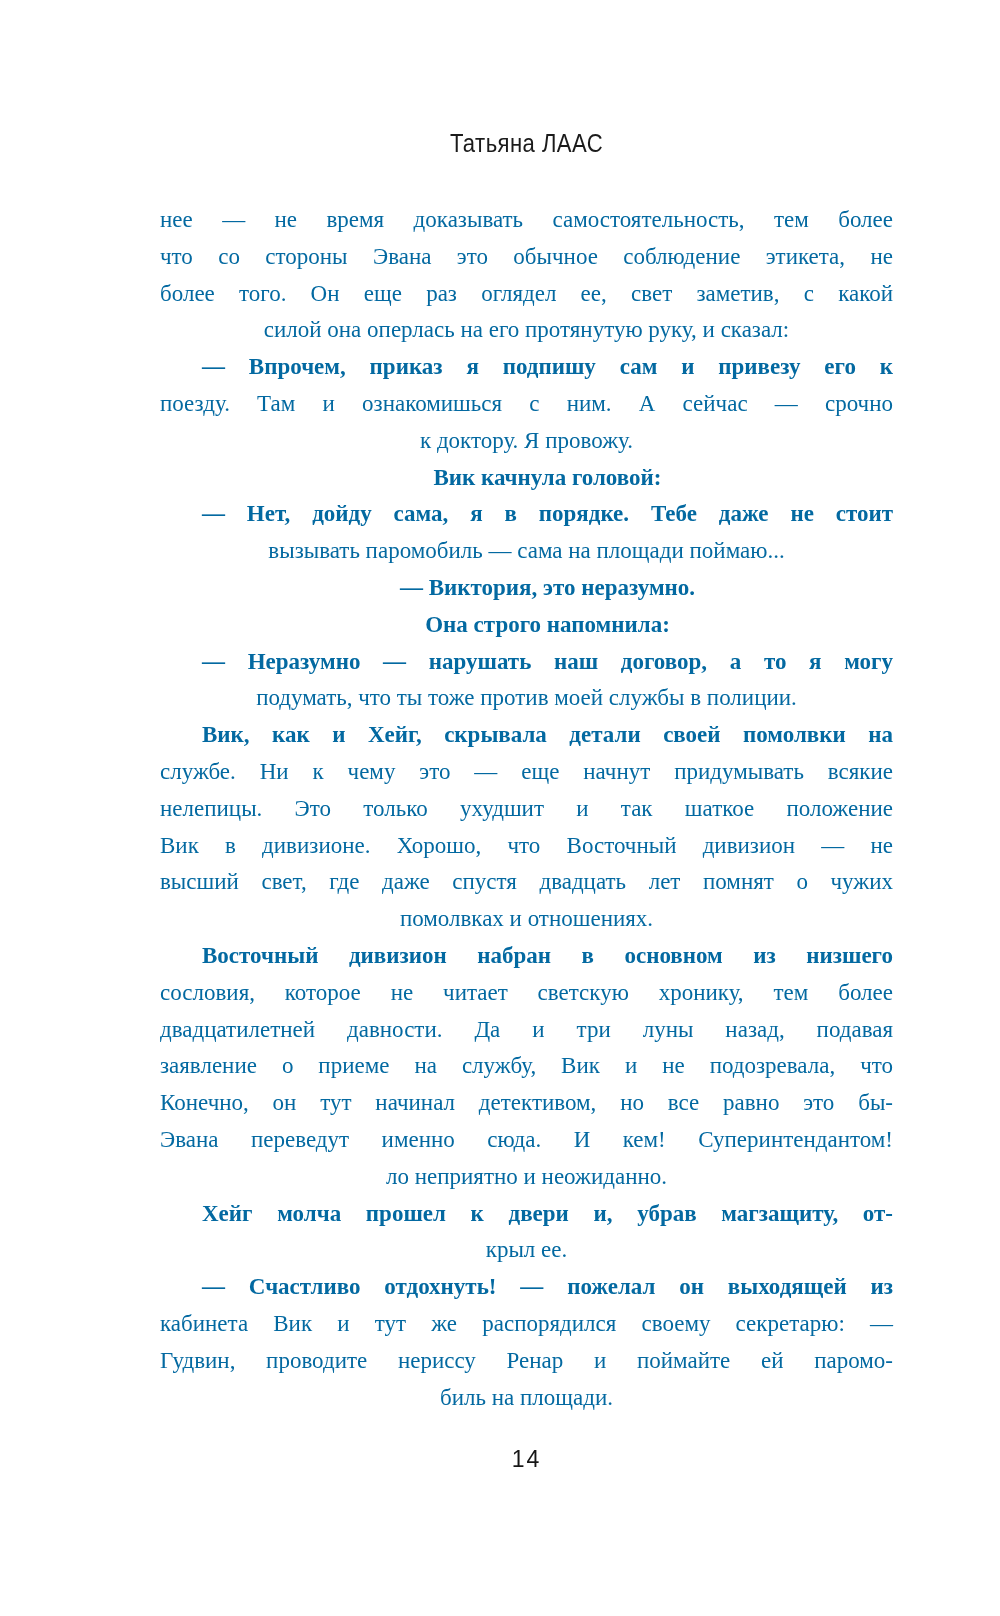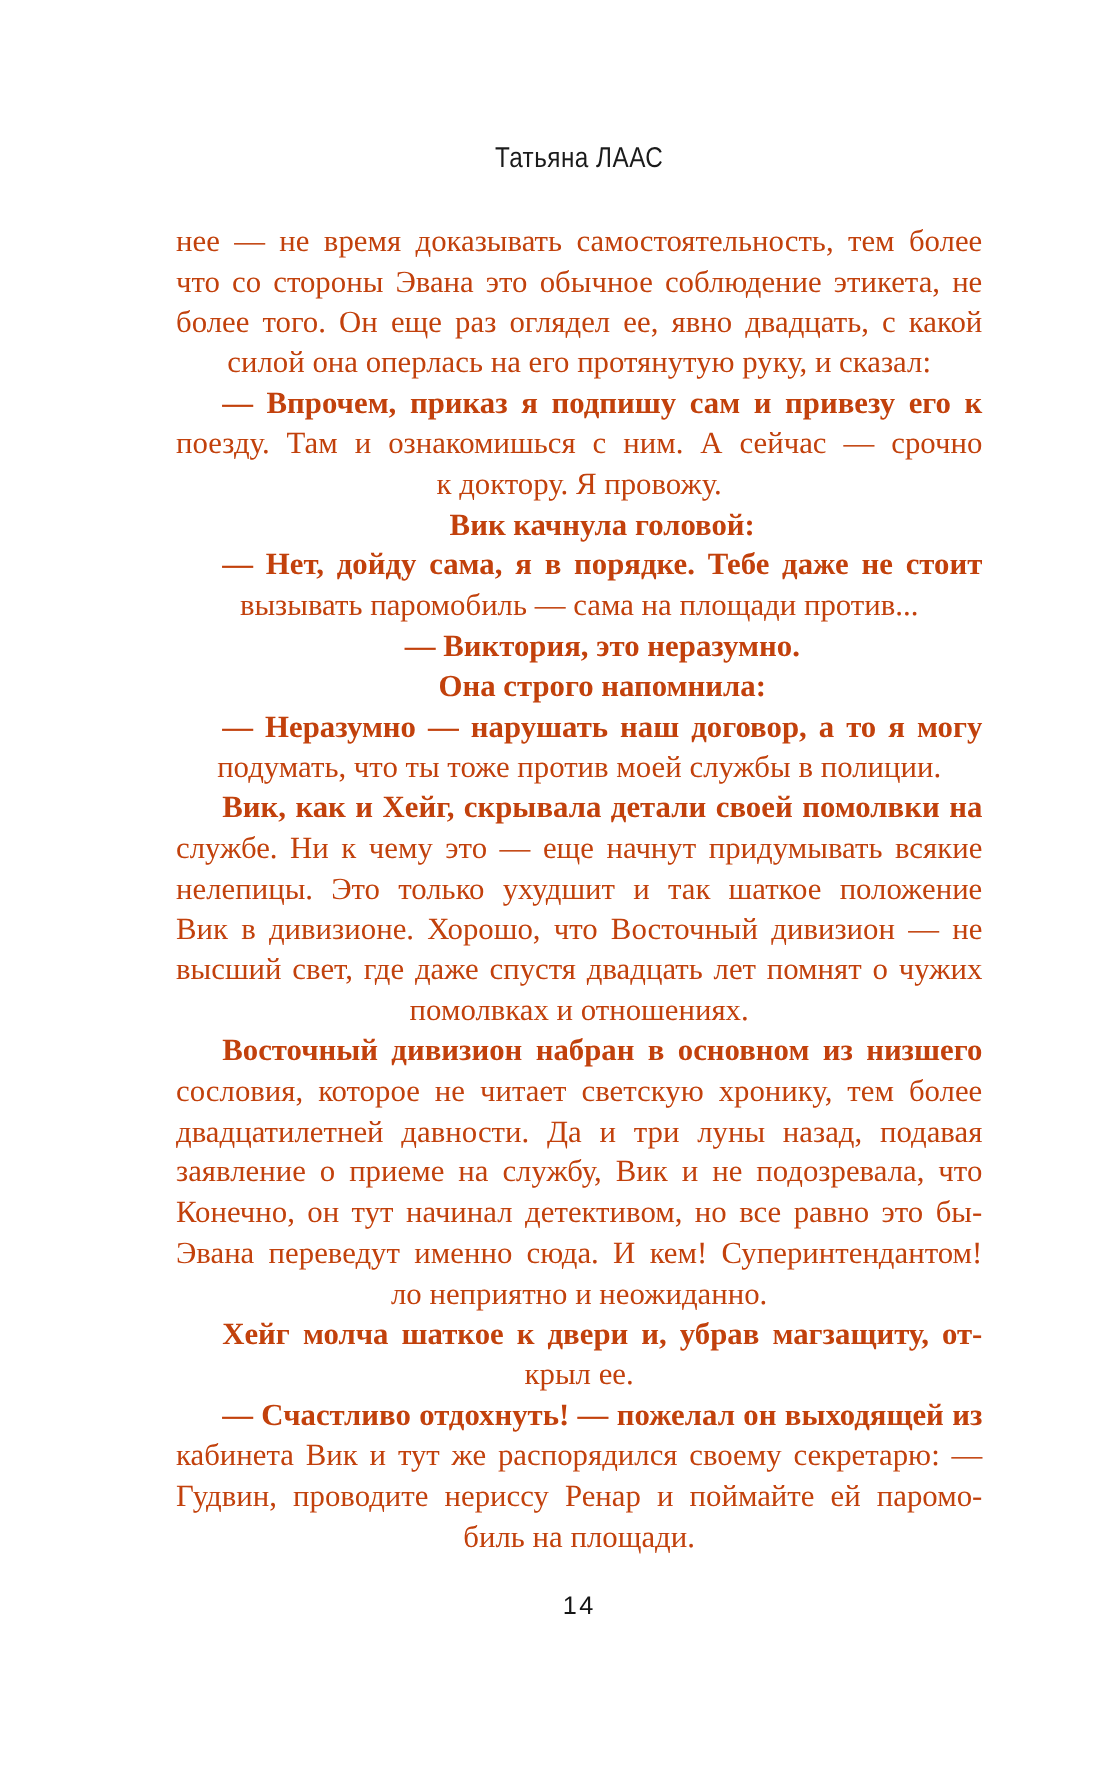--- a/index.html
+++ b/index.html
@@ -28,23 +28,23 @@
     transform: scaleX(0.85);
     transform-origin: 50% 50%;
     white-space: nowrap;
   }
   .body-text {
     position: absolute;
     top: 202px;
     left: 160px;
     width: 733px;
     font-family: "Liberation Serif", "DejaVu Serif", serif;
-    font-size: 28px;
+    font-size: 23px;
     line-height: 36.8px;
-    color: #c2410c;
+    color: #0369a1;
   }
   .para { margin: 0; padding: 0; }
   .tline {
     text-align: justify;
     text-align-last: justify;
     white-space: normal;
   }
   .tline.end {
     text-align: center;
     text-align-last: auto;
@@ -68,34 +68,34 @@
 </head>
 <body>
 
 <div class="page">
   <div class="running-header">Татьяна ЛААС</div>
 
   <div class="body-text">
       <div class="para">
         <div class="tline">нее — не время доказывать самостоятельность, тем более</div>
         <div class="tline">что со стороны Эвана это обычное соблюдение этикета, не</div>
-        <div class="tline">более того. Он еще раз оглядел ее, явно двадцать, с какой</div>
+        <div class="tline">более того. Он еще раз оглядел ее, свет заметив, с какой</div>
         <div class="tline end">силой она оперлась на его протянутую руку, и сказал:</div>
       </div>
       <div class="para">
         <div class="tline ind">— Впрочем, приказ я подпишу сам и привезу его к</div>
         <div class="tline">поезду. Там и ознакомишься с ним. А сейчас — срочно</div>
         <div class="tline end">к доктору. Я провожу.</div>
       </div>
       <div class="para">
         <div class="tline end ind">Вик качнула головой:</div>
       </div>
       <div class="para">
         <div class="tline ind">— Нет, дойду сама, я в порядке. Тебе даже не стоит</div>
-        <div class="tline end">вызывать паромобиль — сама на площади против...</div>
+        <div class="tline end">вызывать паромобиль — сама на площади поймаю...</div>
       </div>
       <div class="para">
         <div class="tline end ind">— Виктория, это неразумно.</div>
       </div>
       <div class="para">
         <div class="tline end ind">Она строго напомнила:</div>
       </div>
       <div class="para">
         <div class="tline ind">— Неразумно — нарушать наш договор, а то я могу</div>
         <div class="tline end">подумать, что ты тоже против моей службы в полиции.</div>
@@ -111,21 +111,21 @@
       <div class="para">
         <div class="tline ind">Восточный дивизион набран в основном из низшего</div>
         <div class="tline">сословия, которое не читает светскую хронику, тем более</div>
         <div class="tline">двадцатилетней давности. Да и три луны назад, подавая</div>
         <div class="tline">заявление о приеме на службу, Вик и не подозревала, что</div>
         <div class="tline">Конечно, он тут начинал детективом, но все равно это бы-</div>
         <div class="tline">Эвана переведут именно сюда. И кем! Суперинтендантом!</div>
         <div class="tline end">ло неприятно и неожиданно.</div>
       </div>
       <div class="para">
-        <div class="tline ind">Хейг молча шаткое к двери и, убрав магзащиту, от-</div>
+        <div class="tline ind">Хейг молча прошел к двери и, убрав магзащиту, от-</div>
         <div class="tline end">крыл ее.</div>
       </div>
       <div class="para">
         <div class="tline ind">— Счастливо отдохнуть! — пожелал он выходящей из</div>
         <div class="tline">кабинета Вик и тут же распорядился своему секретарю: —</div>
         <div class="tline">Гудвин, проводите нериссу Ренар и поймайте ей паромо-</div>
         <div class="tline end">биль на площади.</div>
       </div>
     </div>
 

